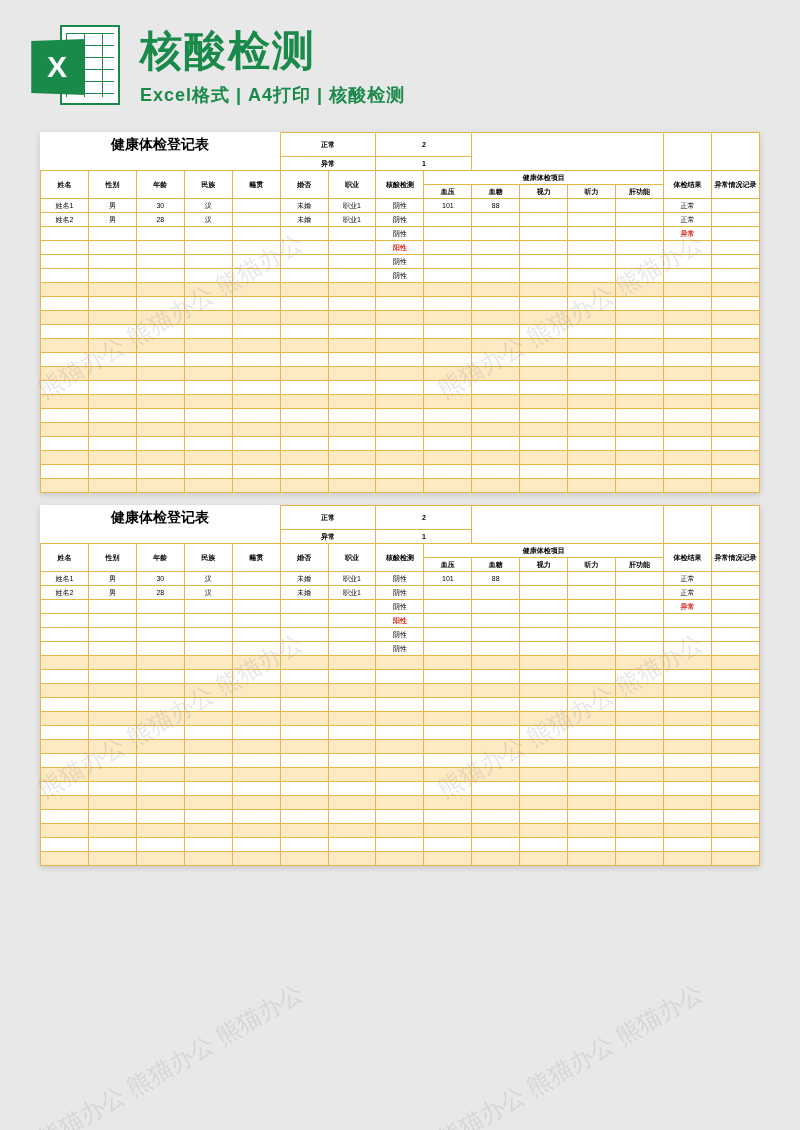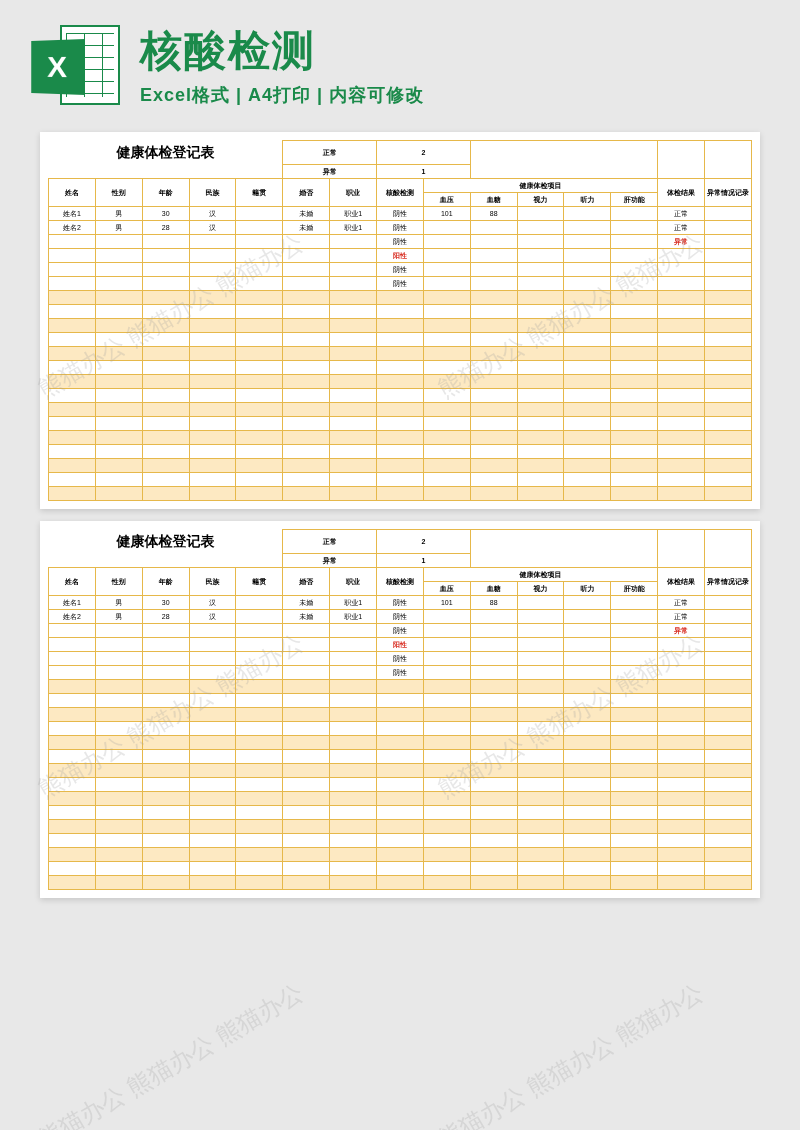--- a/index.html
+++ b/index.html
@@ -66,21 +66,21 @@
     font-size: 18px;
     color: #1a8a4a;
     font-weight: 600;
     margin-top: 4px;
     letter-spacing: 1px;
   }
 
   .sheet-wrap {
     background: #fff;
     margin: 12px 40px;
-    padding: 8px;
+    padding: 0;
     box-shadow: 0 2px 6px rgba(0,0,0,.15);
   }
   table {
     width: 100%;
     border-collapse: collapse;
     table-layout: fixed;
   }
   td, th {
     border: 1px solid #e6b84a;
     font-size: 7px;
@@ -114,21 +114,21 @@
 </head>
 <body>
 
 <div class="header">
   <div class="excel-icon">
     <div class="sheet"></div>
     <div class="badge">X</div>
   </div>
   <div class="header-text">
     <div class="header-title">核酸检测</div>
-    <div class="header-sub">Excel格式 | A4打印 | 内容可修改</div>
+    <div class="header-sub">Excel格式 | A4打印 | 核酸检测</div>
   </div>
 </div>
 
 <div id="sheets-container">
     <div class="sheet-wrap">
       <table>
         <tbody>
           <tr>
             <td colspan="5" class="title-cell">健康体检登记表</td>
             <td colspan="2" class="bold">正常</td>

